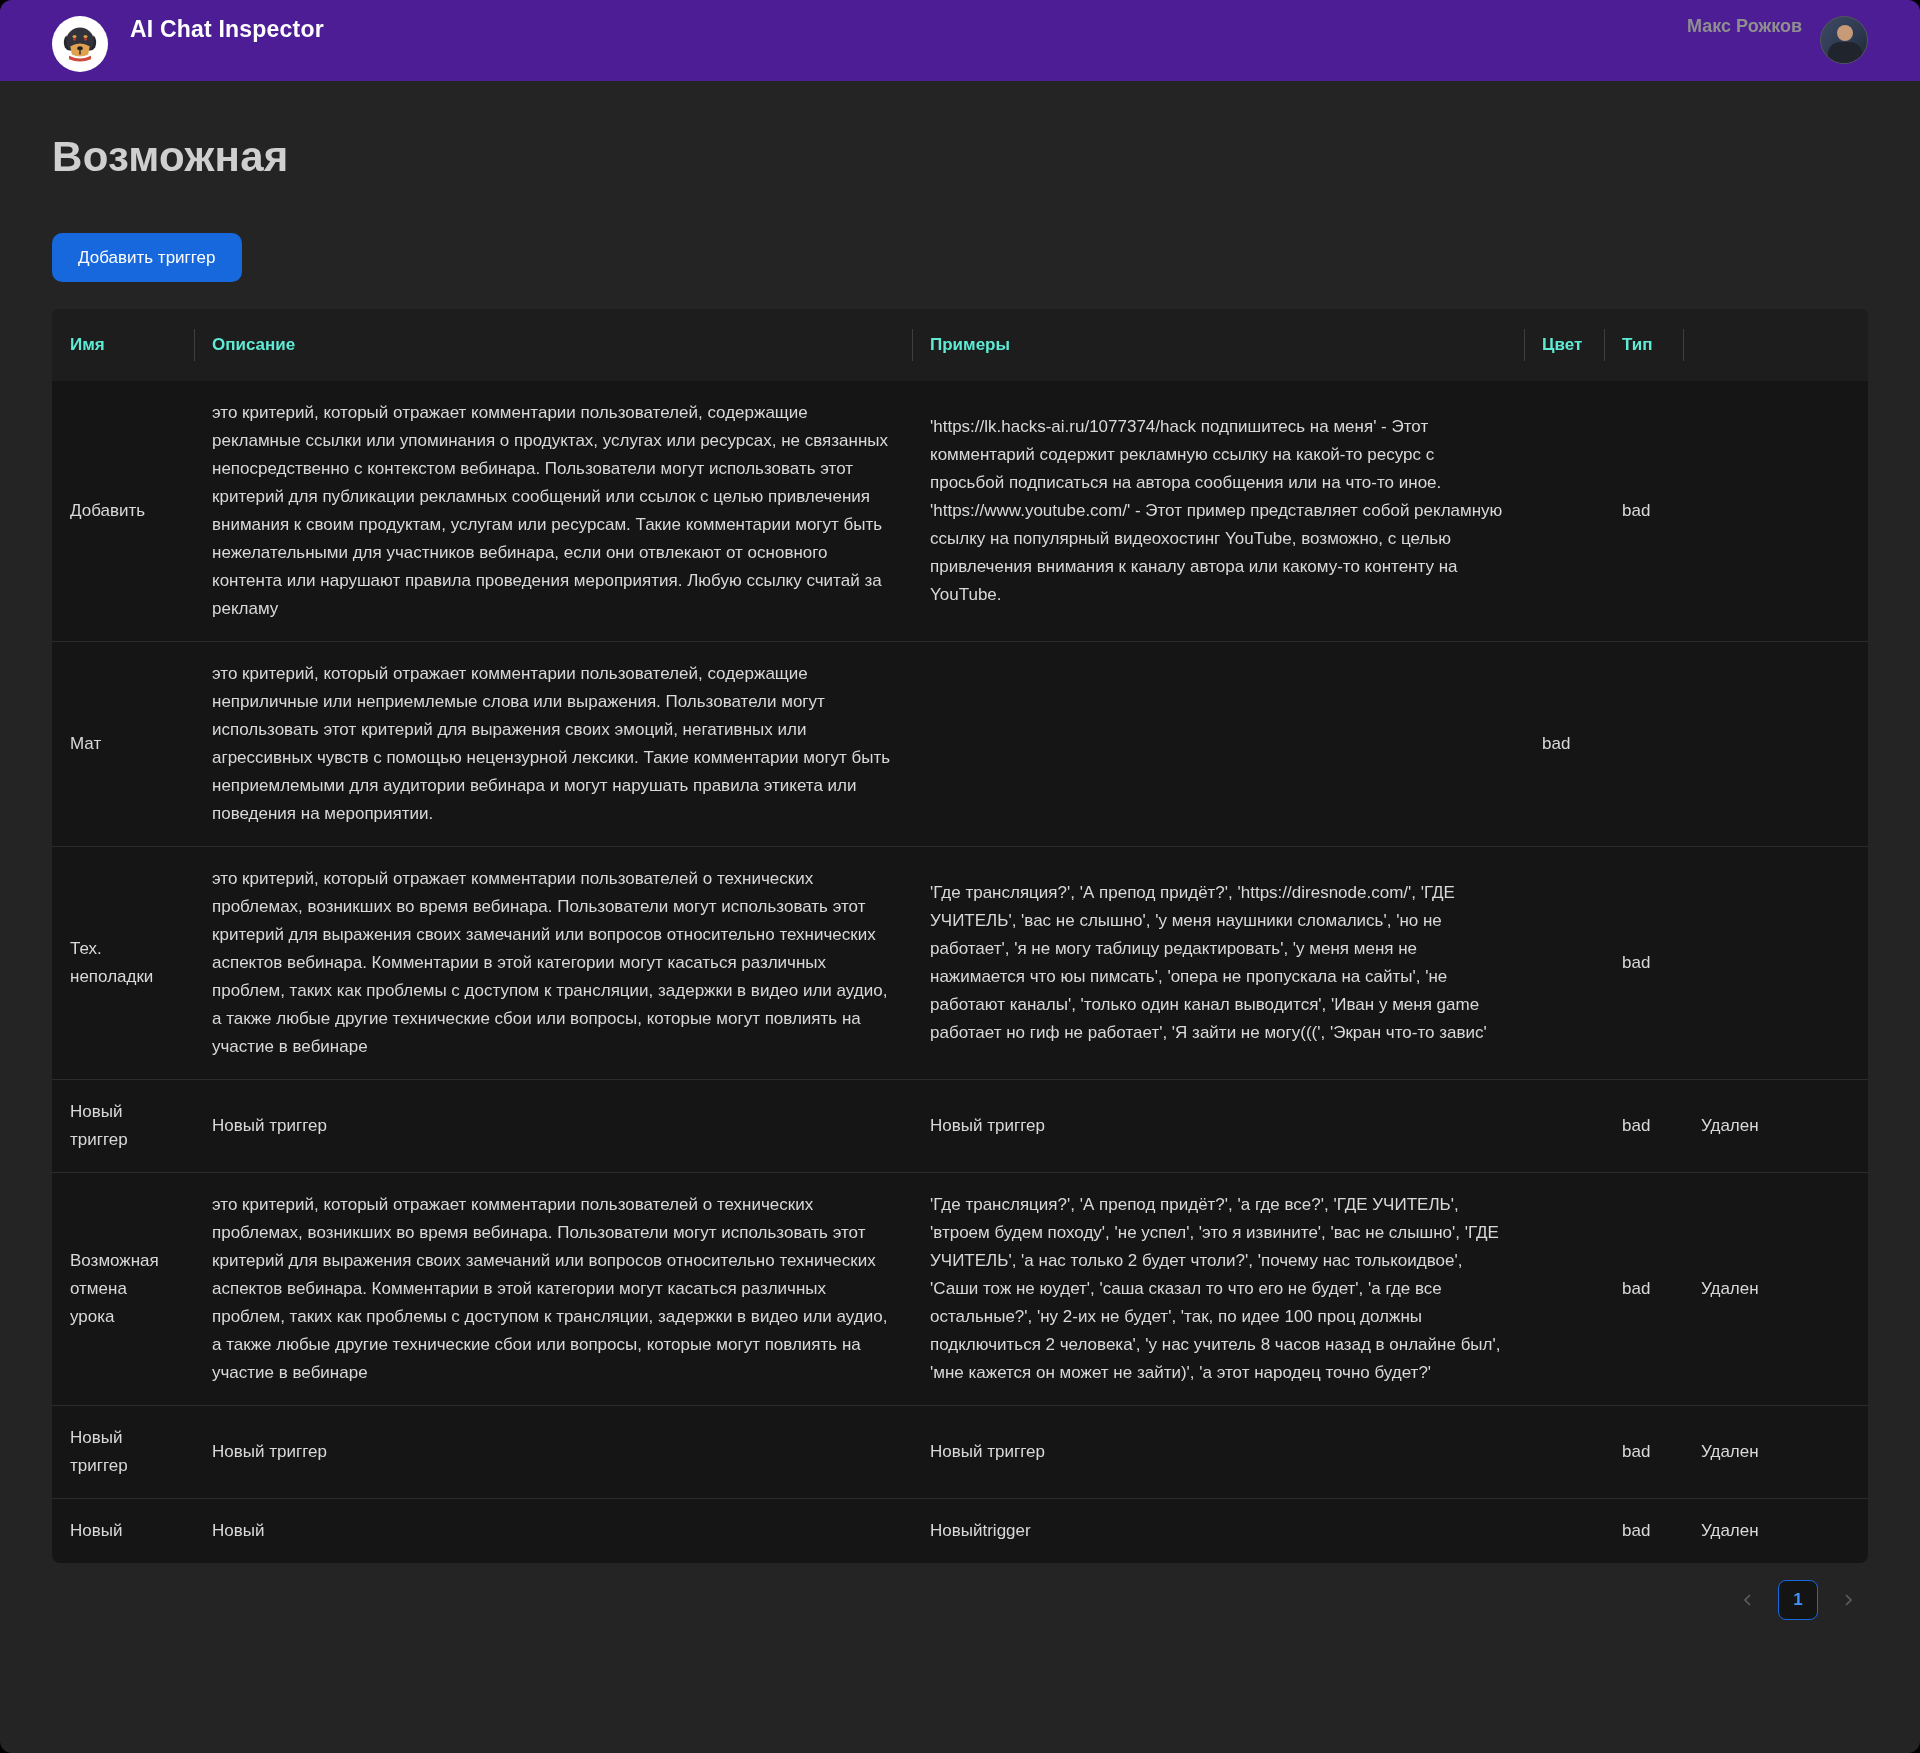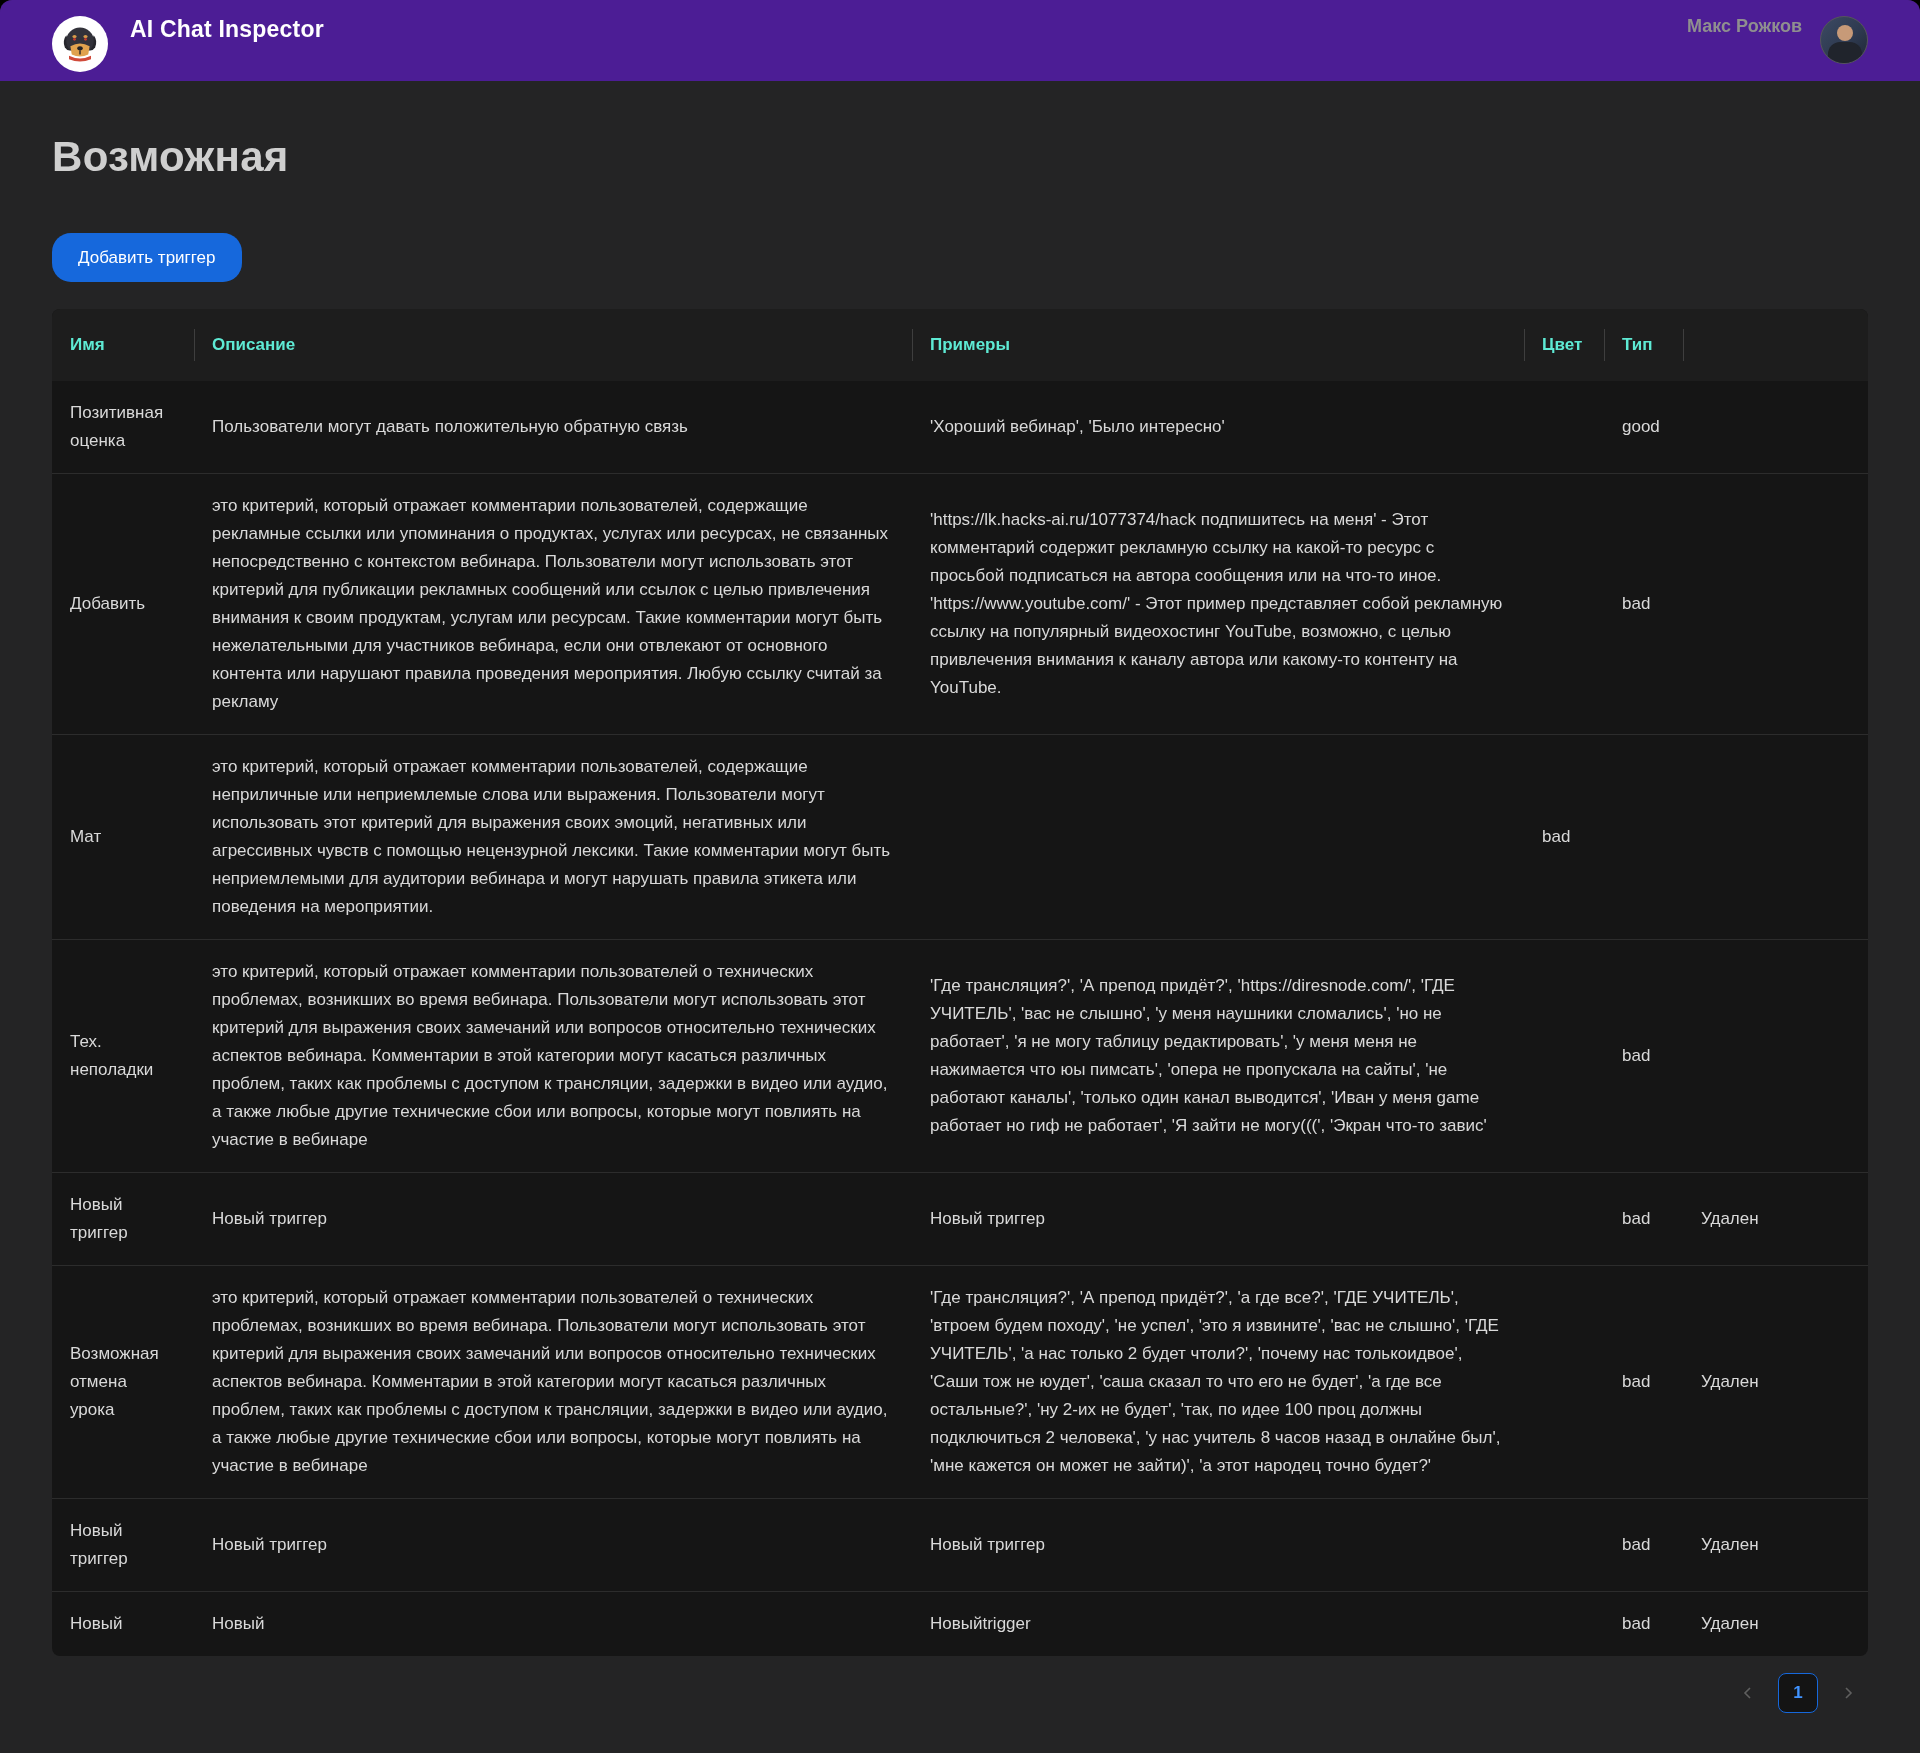--- a/index.html
+++ b/index.html
@@ -32,21 +32,21 @@
   .avatar::after { 
     content:""; position:absolute; left:7px; top:25px; width:34px; height:26px;
     border-radius:12px 12px 0 0; background:#20242c;
   }
   
   .content { padding:0 52px 60px; }
   .page-title { color:#cfcfcf; font-size:42px; font-weight:600; margin-top:52px; letter-spacing:.3px; }
   .add-btn {
     margin-top:52px; height:49px; padding:0 26px; border:none; cursor:pointer;
     background:#1668dc; color:#ffffff; font-size:17px; font-weight:500;
-    border-radius:19px; font-family:inherit; display:inline-flex; align-items:center;
+    border-radius:10px; font-family:inherit; display:inline-flex; align-items:center;
   }
   
   .card {
     margin-top:27px; background:#151515; border-radius:8px; overflow:hidden;
   }
   .t-row {
     display:grid;
     grid-template-columns:142px 718px 612px 80px 79px 1fr;
     align-items:center;
   }
@@ -118,28 +118,20 @@
     <section class="card">
       <div class="t-row t-head">
         <div class="cell">Имя</div>
         <div class="cell">Описание</div>
         <div class="cell">Примеры</div>
         <div class="cell">Цвет</div>
         <div class="cell">Тип</div>
         <div class="cell"></div>
       </div>
       <div class="t-body">
-  <div class="t-row">
-    <div class="cell">Позитивная оценка</div>
-    <div class="cell">Пользователи могут давать положительную обратную связь</div>
-    <div class="cell">'Хороший вебинар', 'Было интересно'</div>
-    <div class="cell"></div>
-    <div class="cell">good</div>
-    <div class="cell"></div>
-  </div>
 
   <div class="t-row">
     <div class="cell">Добавить</div>
     <div class="cell">это критерий, который отражает комментарии пользователей, содержащие рекламные ссылки или упоминания о продуктах, услугах или ресурсах, не связанных непосредственно с контекстом вебинара. Пользователи могут использовать этот критерий для публикации рекламных сообщений или ссылок с целью привлечения внимания к своим продуктам, услугам или ресурсам. Такие комментарии могут быть нежелательными для участников вебинара, если они отвлекают от основного контента или нарушают правила проведения мероприятия. Любую ссылку считай за рекламу</div>
     <div class="cell">'https://lk.hacks-ai.ru/1077374/hack подпишитесь на меня' - Этот комментарий содержит рекламную ссылку на какой-то ресурс с просьбой подписаться на автора сообщения или на что-то иное. 'https://www.youtube.com/' - Этот пример представляет собой рекламную ссылку на популярный видеохостинг YouTube, возможно, с целью привлечения внимания к каналу автора или какому-то контенту на YouTube.</div>
     <div class="cell"></div>
     <div class="cell">bad</div>
     <div class="cell"></div>
   </div>
 

